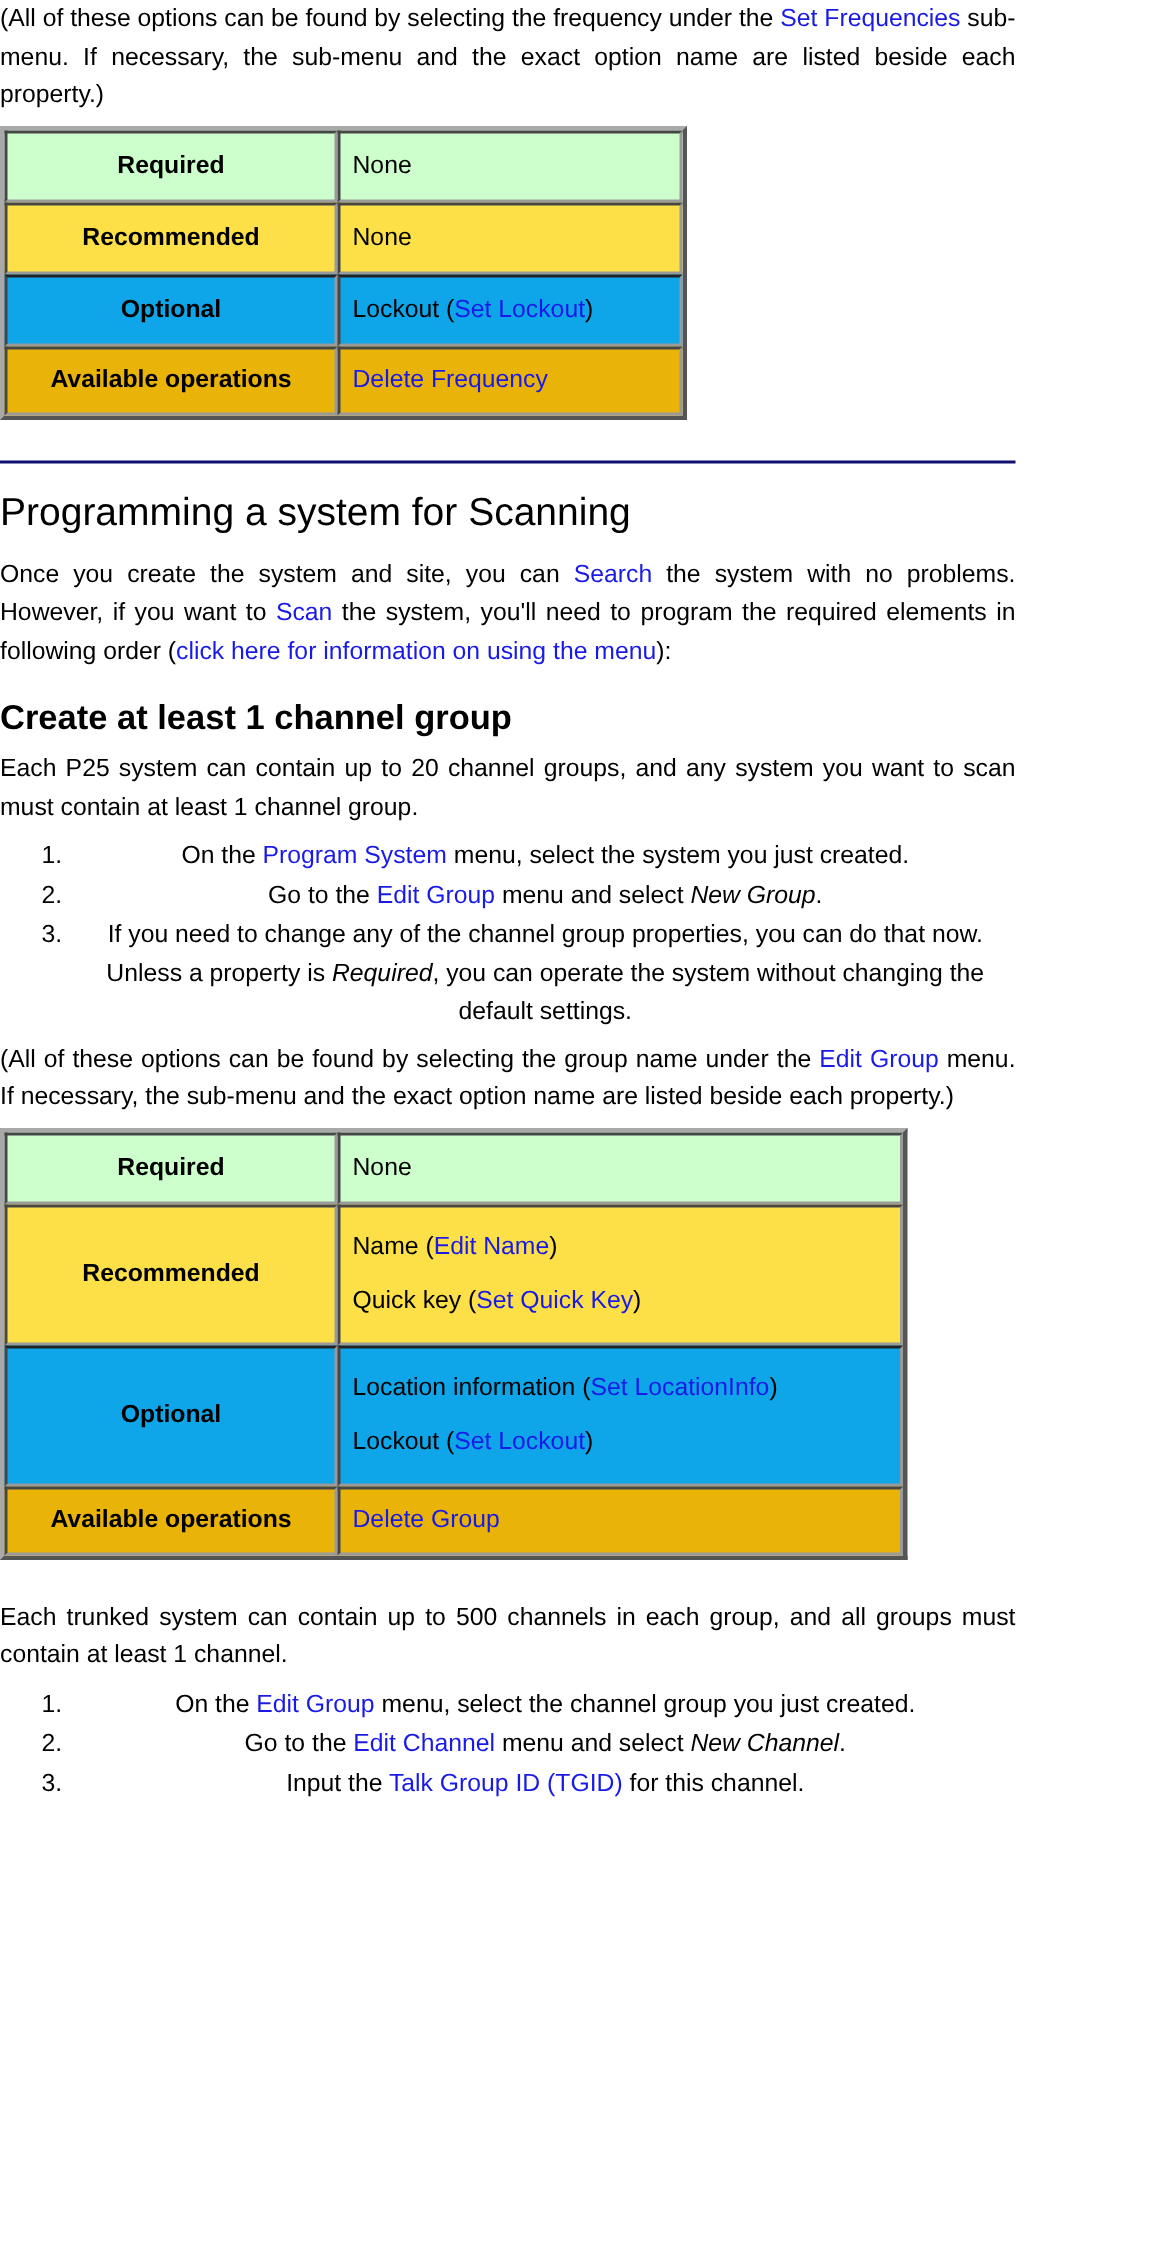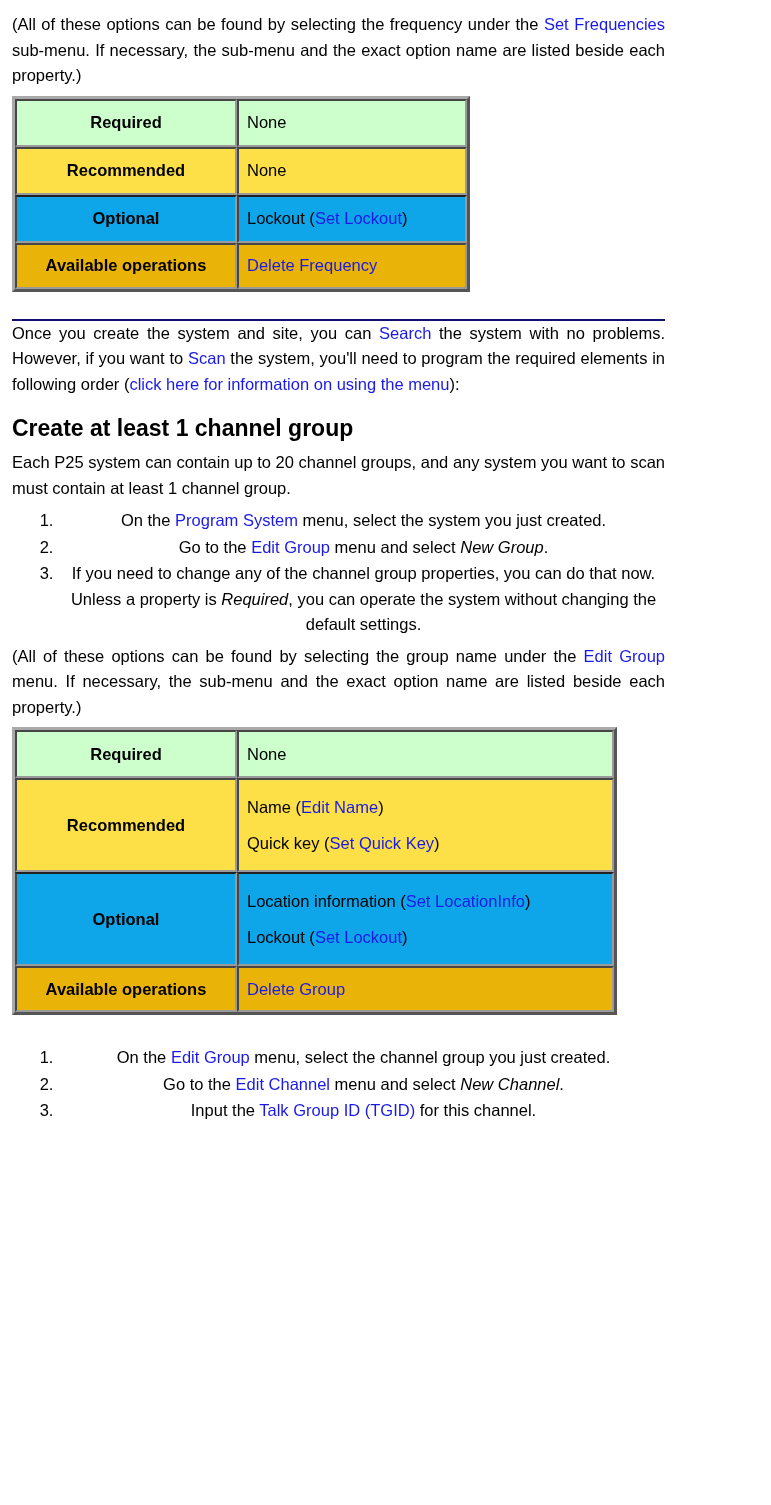--- a/index.html
+++ b/index.html
@@ -11,21 +11,21 @@
     width: 771px;
     height: 1505px;
     overflow: hidden;
     font-family: "Liberation Sans", sans-serif;
     color: #000000;
     -webkit-font-smoothing: antialiased;
   }
   .page {
     width: 677px;
     box-sizing: border-box;
-    padding: 12px;
+    padding: 0;
   }
 
   
   p.body-text {
     font-size: 16.5px;
     line-height: 25.5px;
     margin: 0 0 7px 0;
     text-align: justify;
     text-justify: inter-word;
     color: #000;
@@ -163,20 +163,21 @@
         <td class="label-cell">Available operations</td>
         <td class="value-cell"><a class="link" href="#">Delete Frequency</a></td>
       </tr>
     </tbody>
   </table>
 
   <div class="spacer-sm"></div>
 
   <hr class="doc-rule">
 
+  <h1 class="doc-h1">Programming a system for Scanning</h1>
 
   <p class="body-text"><span>Once you create the system and site, you can </span><a class="link" href="#">Search</a><span> the system with no problems. However, if you want to </span><a class="link" href="#">Scan</a><span> the system, you'll need to program the required elements in following order (</span><a class="link" href="#">click here for information on using the menu</a><span>):</span></p>
 
   <h2 class="doc-h2">Create at least 1 channel group</h2>
 
   <p class="body-text">Each P25 system can contain up to 20 channel groups, and any system you want to scan must contain at least 1 channel group.</p>
 
   <ol class="doc-list">
     <li><span>On the </span><a class="link" href="#">Program System</a><span> menu, select the system you just created.</span></li>
     <li><span>Go to the </span><a class="link" href="#">Edit Group</a><span> menu and select </span><em class="ital">New Group</em><span>.</span></li>
@@ -217,20 +218,21 @@
         <td class="value-cell">
           <p><a class="link" href="#">Delete Group</a></p>
         </td>
       </tr>
     </tbody>
   </table>
 
   <div class="spacer-md"></div>
 
 
+  <p class="body-text">Each trunked system can contain up to 500 channels in each group, and all groups must contain at least 1 channel.</p>
 
   <ol class="doc-list">
     <li><span>On the </span><a class="link" href="#">Edit Group</a><span> menu, select the channel group you just created.</span></li>
     <li><span>Go to the </span><a class="link" href="#">Edit Channel</a><span> menu and select </span><em class="ital">New Channel</em><span>.</span></li>
     <li><span>Input the </span><a class="link" href="#">Talk Group ID (TGID)</a><span> for this channel.</span></li>
   </ol>
 
 </div>
 
 </body></html>

